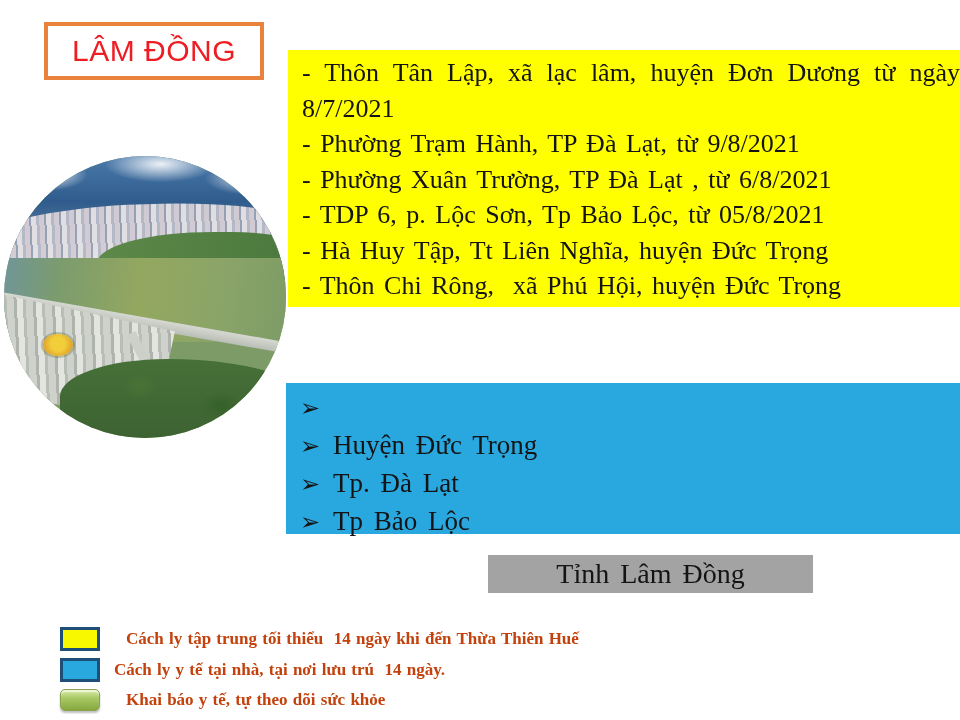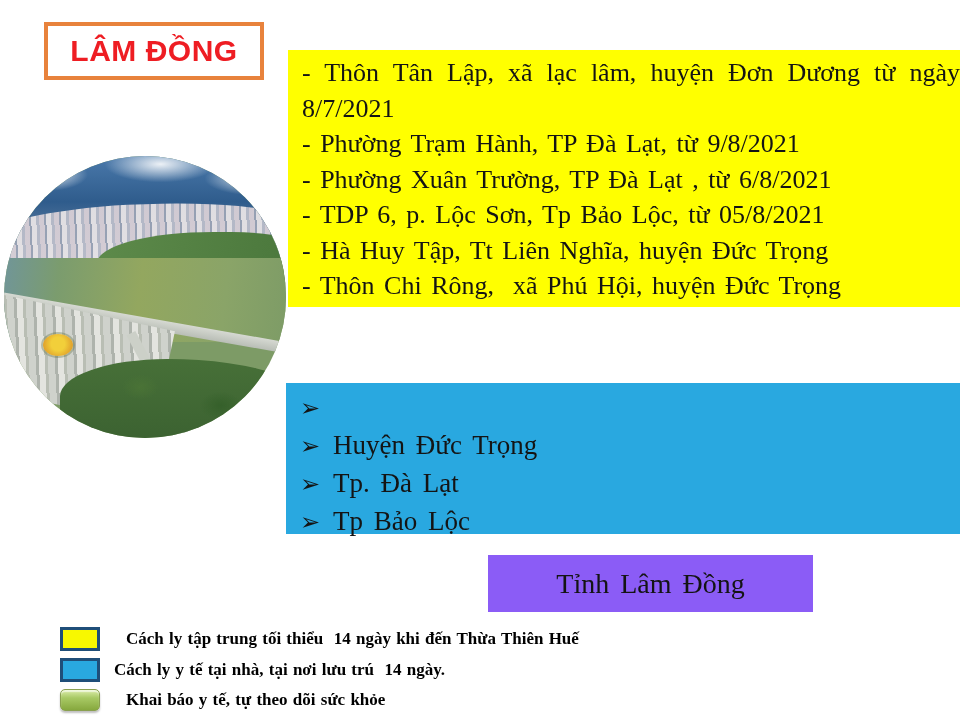--- a/index.html
+++ b/index.html
@@ -3,21 +3,21 @@
 <meta charset="utf-8">
 <style>
   html,body{margin:0;padding:0;background:#ffffff;}
   .slide{position:relative;width:960px;height:720px;background:#ffffff;overflow:hidden;
          font-family:"Liberation Serif", serif;color:#141414;}
 
   
   .title-box{position:absolute;left:44px;top:22px;width:212px;height:50px;
              background:#ffffff;border:4px solid #E8823C;
              display:flex;align-items:center;justify-content:center;}
-  .title-text{font-family:"Liberation Sans", sans-serif;font-weight:700;
+  .title-text{font-family:"Liberation Sans", sans-serif;font-weight:400;
               font-size:30px;color:#EE1D23;letter-spacing:.5px;}
 
   
   .photo{position:absolute;left:4px;top:156px;width:282px;height:282px;border-radius:50%;
          overflow:hidden;background:#7d9b66;}
   .photo>div{position:absolute;}
   .ph-sky{left:-5%;top:0;width:110%;height:36%;
     background:
       radial-gradient(60px 24px at 18% 18%, rgba(255,255,255,.95), rgba(255,255,255,0) 70%),
       radial-gradient(80px 26px at 55% 8%, rgba(255,255,255,.9), rgba(255,255,255,0) 70%),
@@ -52,28 +52,28 @@
   .zone-line.jl{text-align:justify;text-align-last:justify;}
 
   
   .districts-box{position:absolute;left:286px;top:383px;width:674px;height:151px;
                  background:#29A8E0;box-sizing:border-box;padding:7px 10px 0 14px;
                  font-size:27px;line-height:37px;word-spacing:4px;}
   .district-line{display:flex;align-items:baseline;}
   .bullet{margin-right:13px;font-size:24px;}
 
   
-  .province-box{position:absolute;left:488px;top:555px;width:325px;height:57px;
-                background:#8b5cf6;display:flex;align-items:center;justify-content:center;
+  .province-box{position:absolute;left:488px;top:555px;width:325px;height:38px;
+                background:#a3a3a3;display:flex;align-items:center;justify-content:center;
                 font-size:28px;word-spacing:4px;}
 
   
   .legend{position:absolute;left:60px;top:627px;width:700px;}
   .legend-row{display:flex;align-items:center;margin-bottom:7px;}
-  .legend-label{font-weight:bold;font-size:17px;color:#000000;white-space:pre-wrap;word-spacing:1px;}
+  .legend-label{font-weight:bold;font-size:17px;color:#c2410c;white-space:pre-wrap;word-spacing:1px;}
   .legend-row:nth-child(1) .legend-label{margin-left:26px;}
   .legend-row:nth-child(2) .legend-label{margin-left:14px;}
   .legend-row:nth-child(3) .legend-label{margin-left:26px;}
   .swatch{display:inline-block;flex:none;width:34px;height:18px;box-sizing:content-box;}
   .swatch-yellow{background:#F8F800;border:3px solid #1F4E79;}
   .swatch-blue{background:#29A8E0;border:3px solid #1F4E79;}
   .swatch-green{width:38px;height:20px;border:1px solid #8aa050;border-radius:5px;
     background:linear-gradient(180deg,#dcedaa 0%,#a8c964 40%,#86a83e 100%);
     box-shadow:inset 0 2px 1px rgba(255,255,255,.6), 0 2px 2px rgba(0,0,0,.25);}
 </style>

